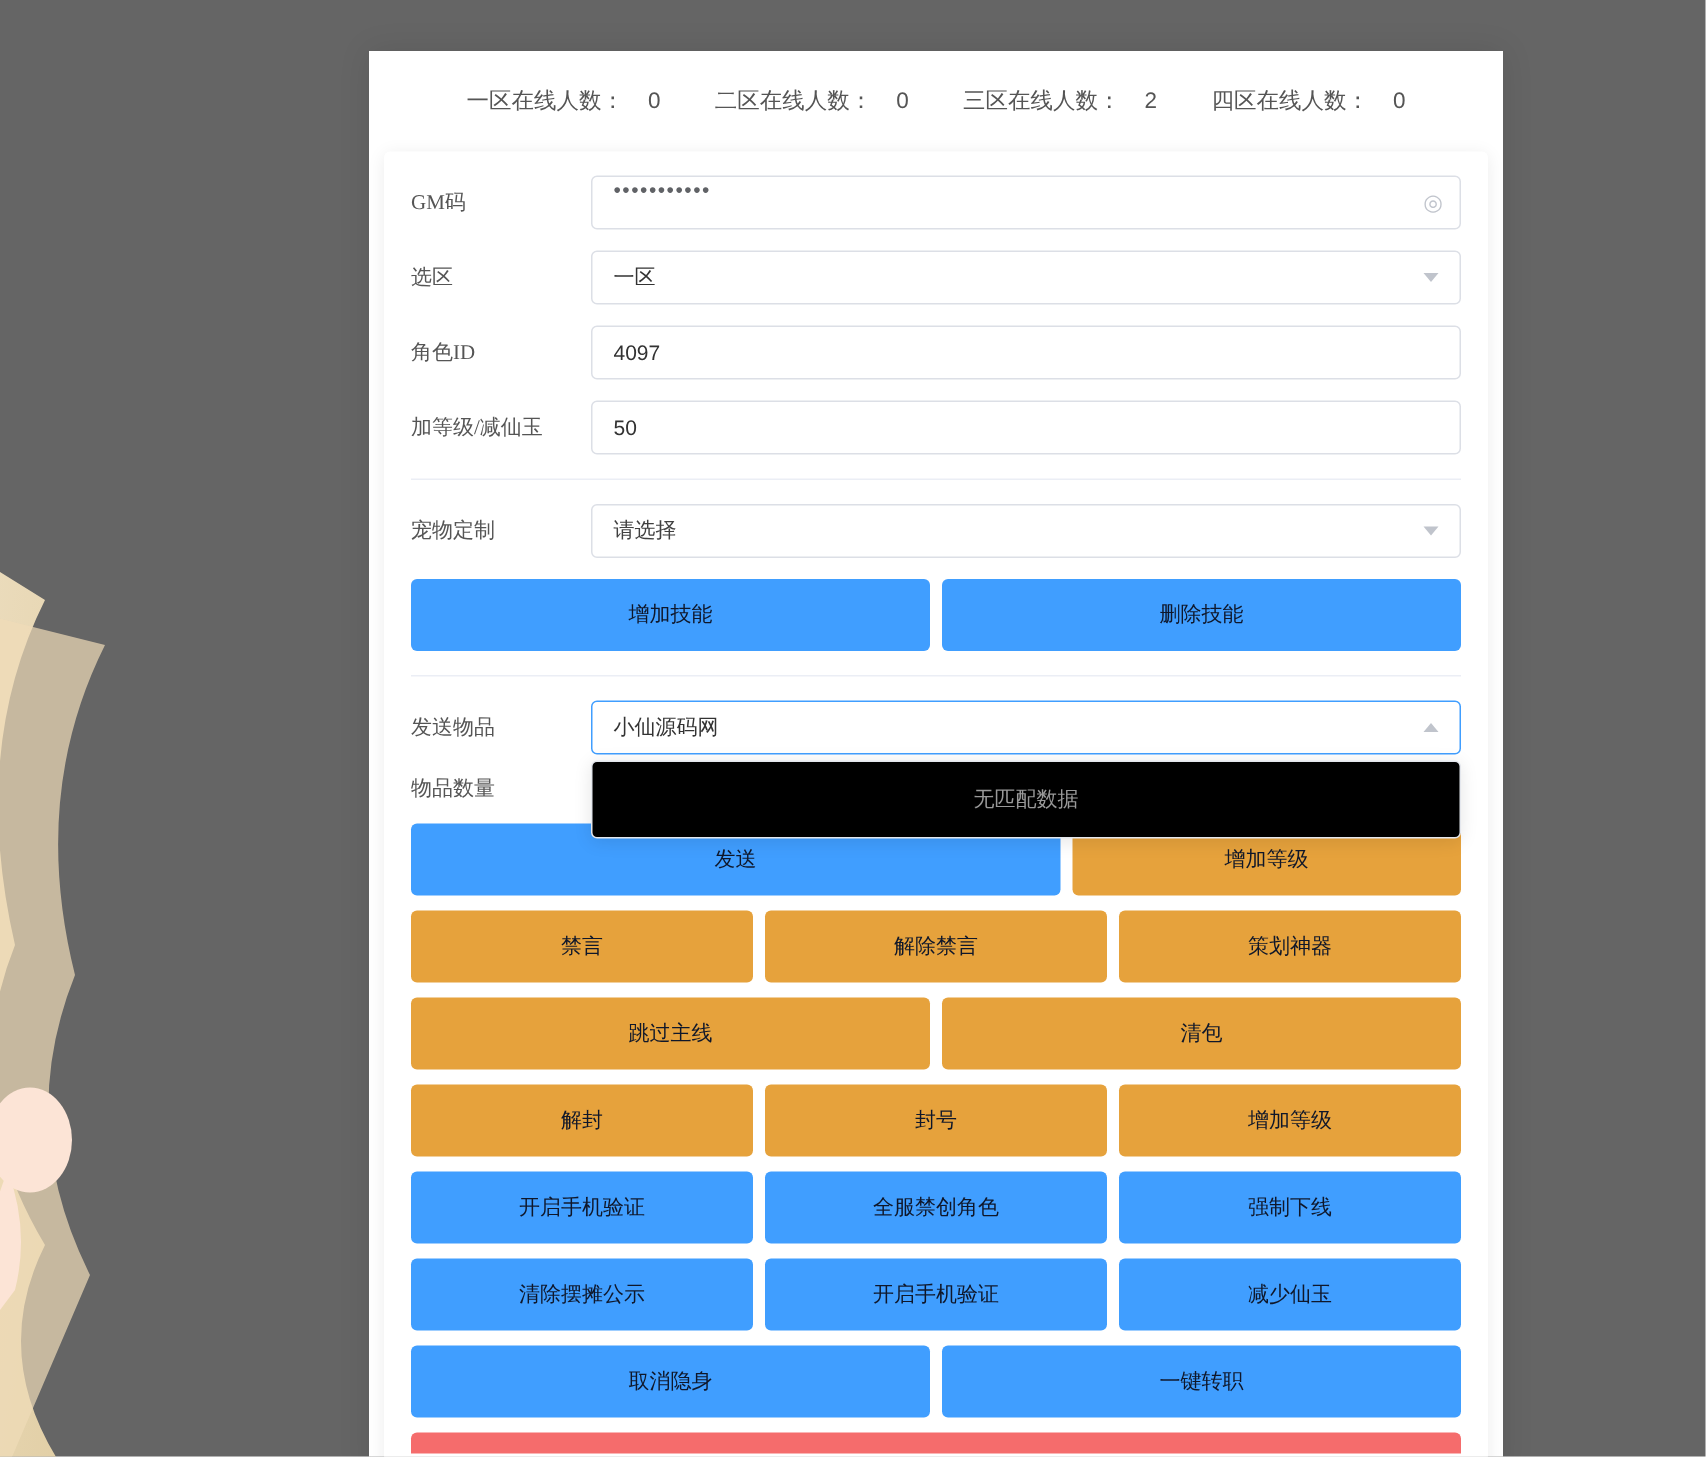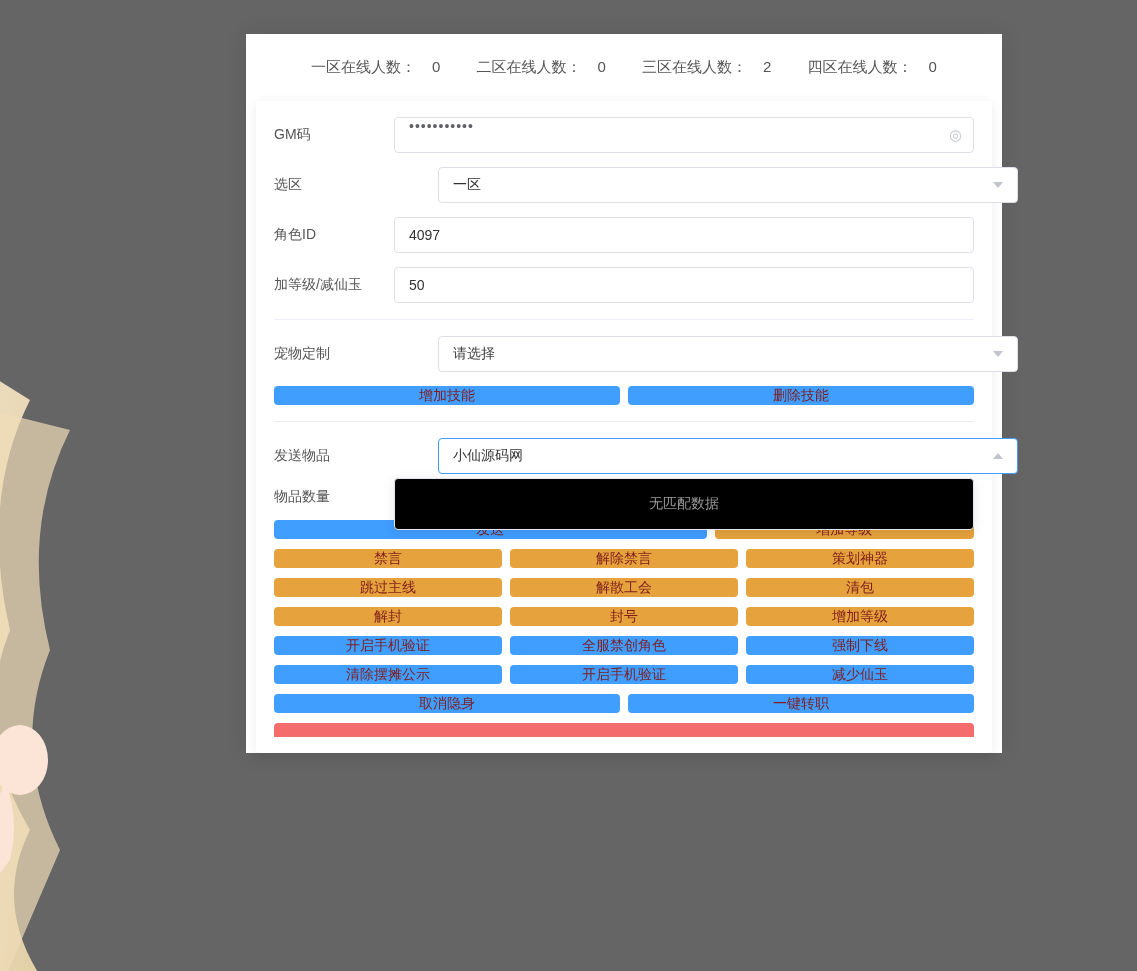--- a/index.html
+++ b/index.html
@@ -45,20 +45,21 @@
     .form-row {
       display: flex;
       align-items: center;
       margin-bottom: 14px;
     }
     .form-label {
       width: 120px;
       color: #555;
       font-size: 14px;
       flex-shrink: 0;
+      font-family: Liberation Serif, serif;
     }
     .form-control {
       flex: 1;
       position: relative;
     }
     .input, .select {
       width: 100%;
       height: 36px;
       padding: 0 14px;
       border: 1px solid #dcdfe6;
@@ -69,21 +70,20 @@
       outline: none;
     }
     .input:focus, .select.focused {
       border-color: #409eff;
     }
     .select {
       cursor: pointer;
       display: flex;
       align-items: center;
       justify-content: space-between;
-      margin-left: 44px;
     }
     .select .placeholder { color: #404040; }
     .chevron-down {
       width: 0; height: 0;
       border-left: 5px solid transparent;
       border-right: 5px solid transparent;
       border-top: 6px solid #c0c4cc;
     }
     .chevron-up {
       width: 0; height: 0;
@@ -106,24 +106,24 @@
       border-top: 1px solid #ebeef5;
       margin: 16px 0;
     }
     .btn-row {
       display: flex;
       gap: 8px;
       margin-bottom: 10px;
     }
     .btn {
       flex: 1;
-      height: 19px;
+      height: 48px;
       border: none;
       border-radius: 4px;
-      color: #7f1d1d;
+      color: #0f172a;
       font-size: 14px;
       cursor: pointer;
       display: flex;
       align-items: center;
       justify-content: center;
     }
     .btn-blue { background: #409eff; }
     .btn-orange { background: #e6a23c; }
     .dropdown-panel {
       position: absolute;
@@ -245,21 +245,20 @@
     </div>
 
     <div id="action-rows-container">
         <div class="btn-row">
           <button class="btn btn-orange">禁言</button>
           <button class="btn btn-orange">解除禁言</button>
           <button class="btn btn-orange">策划神器</button>
         </div>
         <div class="btn-row">
           <button class="btn btn-orange">跳过主线</button>
-          <button class="btn btn-orange">解散工会</button>
           <button class="btn btn-orange">清包</button>
         </div>
         <div class="btn-row">
           <button class="btn btn-orange">解封</button>
           <button class="btn btn-orange">封号</button>
           <button class="btn btn-orange">增加等级</button>
         </div>
         <div class="btn-row">
           <button class="btn btn-blue">开启手机验证</button>
           <button class="btn btn-blue">全服禁创角色</button>

